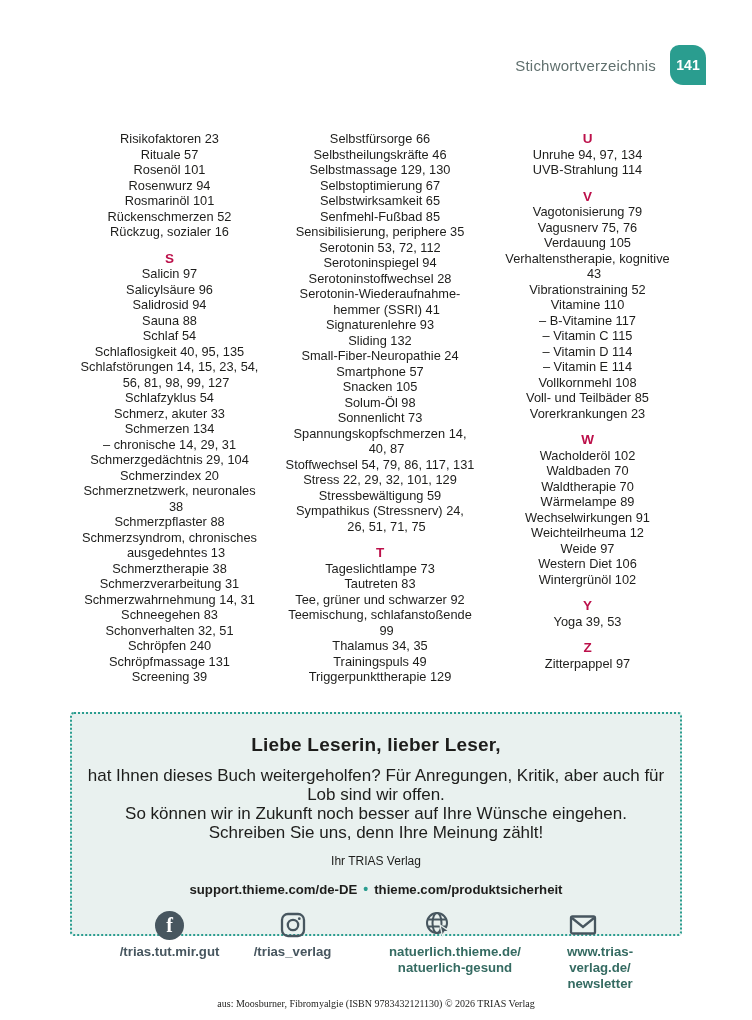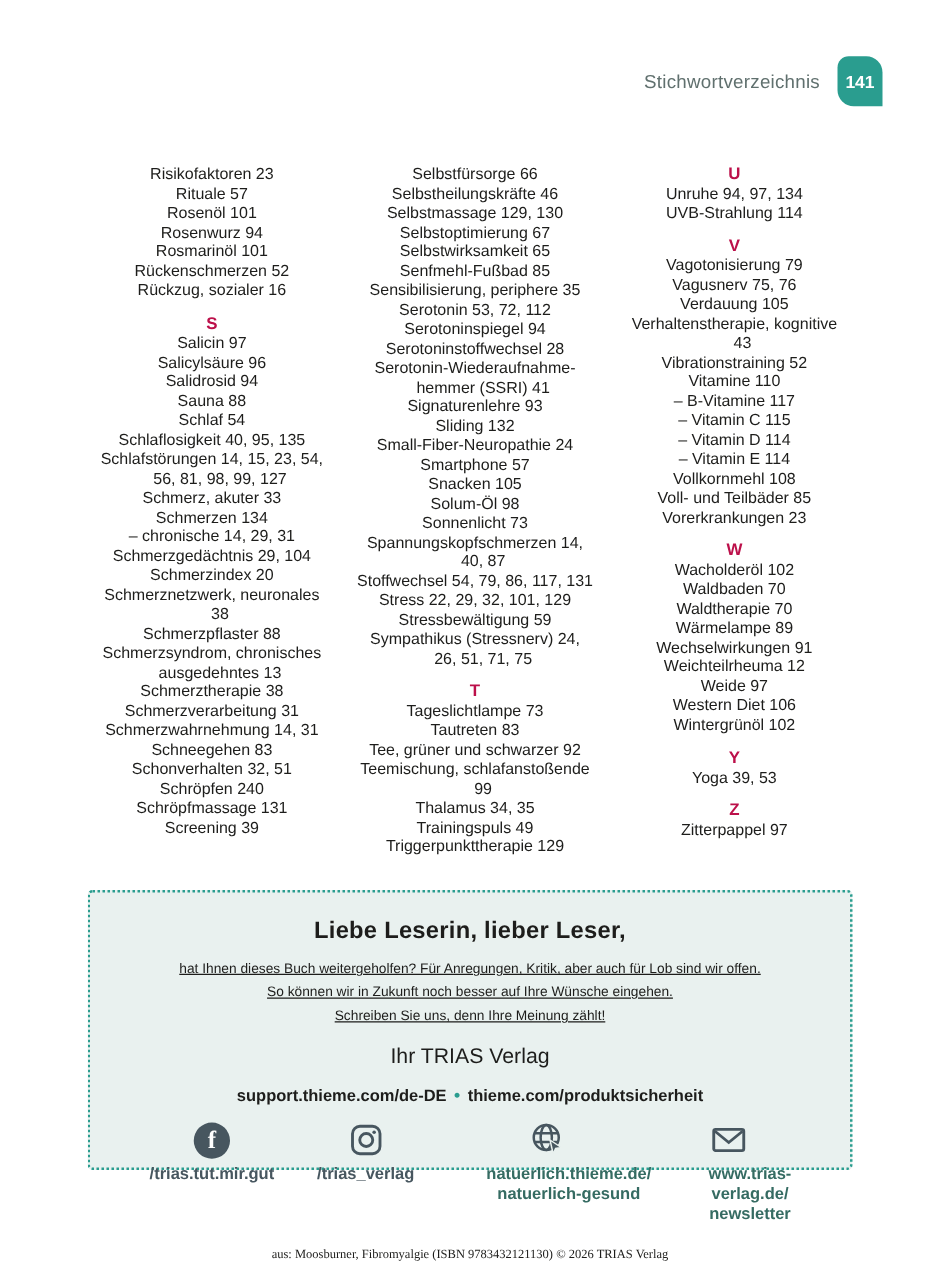--- a/index.html
+++ b/index.html
@@ -54,22 +54,22 @@
   .footer-box{
     position:absolute;left:70px;top:712px;
     width:612px;height:224px;
     background:var(--box-bg);
     border:2px dotted var(--teal);
     border-radius:4px;
     text-align:center;
     padding-top:20px;
   }
   .fb-title{font-size:19px;font-weight:bold;letter-spacing:.2px;}
-  .fb-body{margin-top:10px;font-size:11px;line-height:19px;text-decoration:underline;}
-  .fb-signature{margin-top:12px;font-size:17px;}
+  .fb-body{margin-top:10px;font-size:17px;line-height:19px;}
+  .fb-signature{margin-top:12px;font-size:12px;}
   .fb-support{margin-top:13px;font-size:13.2px;font-weight:bold;}
   .fb-support .sep{color:var(--teal);padding:0 6px;font-size:14px;}
   .social-row{
     margin-top:13px;
     display:flex;justify-content:space-between;
     padding:0 36px;
   }
   .social-item{
     flex:1;display:flex;flex-direction:column;align-items:center;gap:4px;
   }
@@ -111,20 +111,21 @@
         <div class="line entry">Rückzug, sozialer 16</div>
         <div class="line letter">S</div>
         <div class="line entry">Salicin 97</div>
         <div class="line entry">Salicylsäure 96</div>
         <div class="line entry">Salidrosid 94</div>
         <div class="line entry">Sauna 88</div>
         <div class="line entry">Schlaf 54</div>
         <div class="line entry">Schlaflosigkeit 40, 95, 135</div>
         <div class="line entry">Schlafstörungen 14, 15, 23, 54,</div>
         <div class="line cont">56, 81, 98, 99, 127</div>
+        <div class="line entry">Schlafzyklus 54</div>
         <div class="line entry">Schmerz, akuter 33</div>
         <div class="line entry">Schmerzen 134</div>
         <div class="line entry">– chronische 14, 29, 31</div>
         <div class="line entry">Schmerzgedächtnis 29, 104</div>
         <div class="line entry">Schmerzindex 20</div>
         <div class="line entry">Schmerznetzwerk, neuronales</div>
         <div class="line cont">38</div>
         <div class="line entry">Schmerzpflaster 88</div>
         <div class="line entry">Schmerzsyndrom, chronisches</div>
         <div class="line cont">ausgedehntes 13</div>

